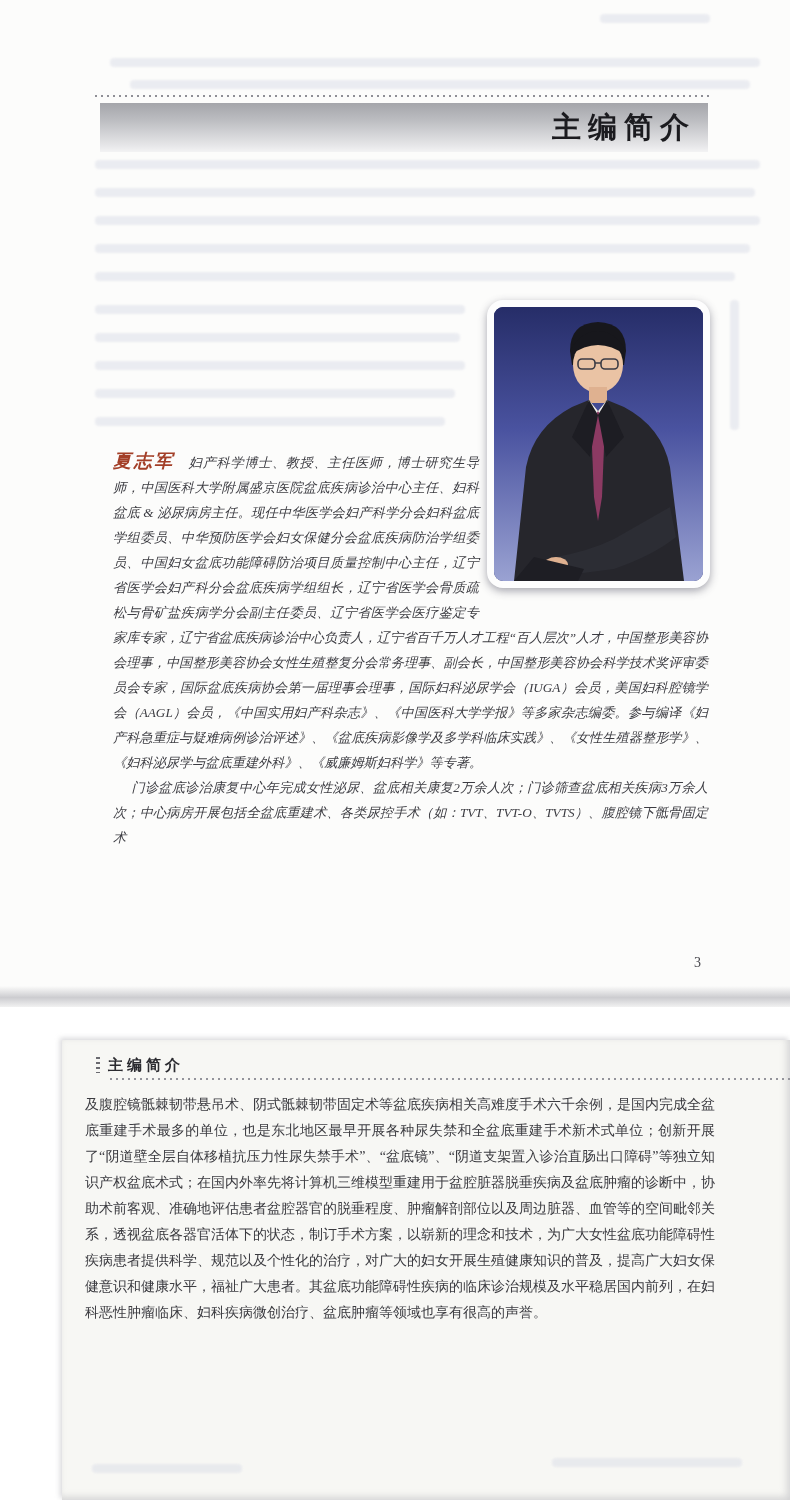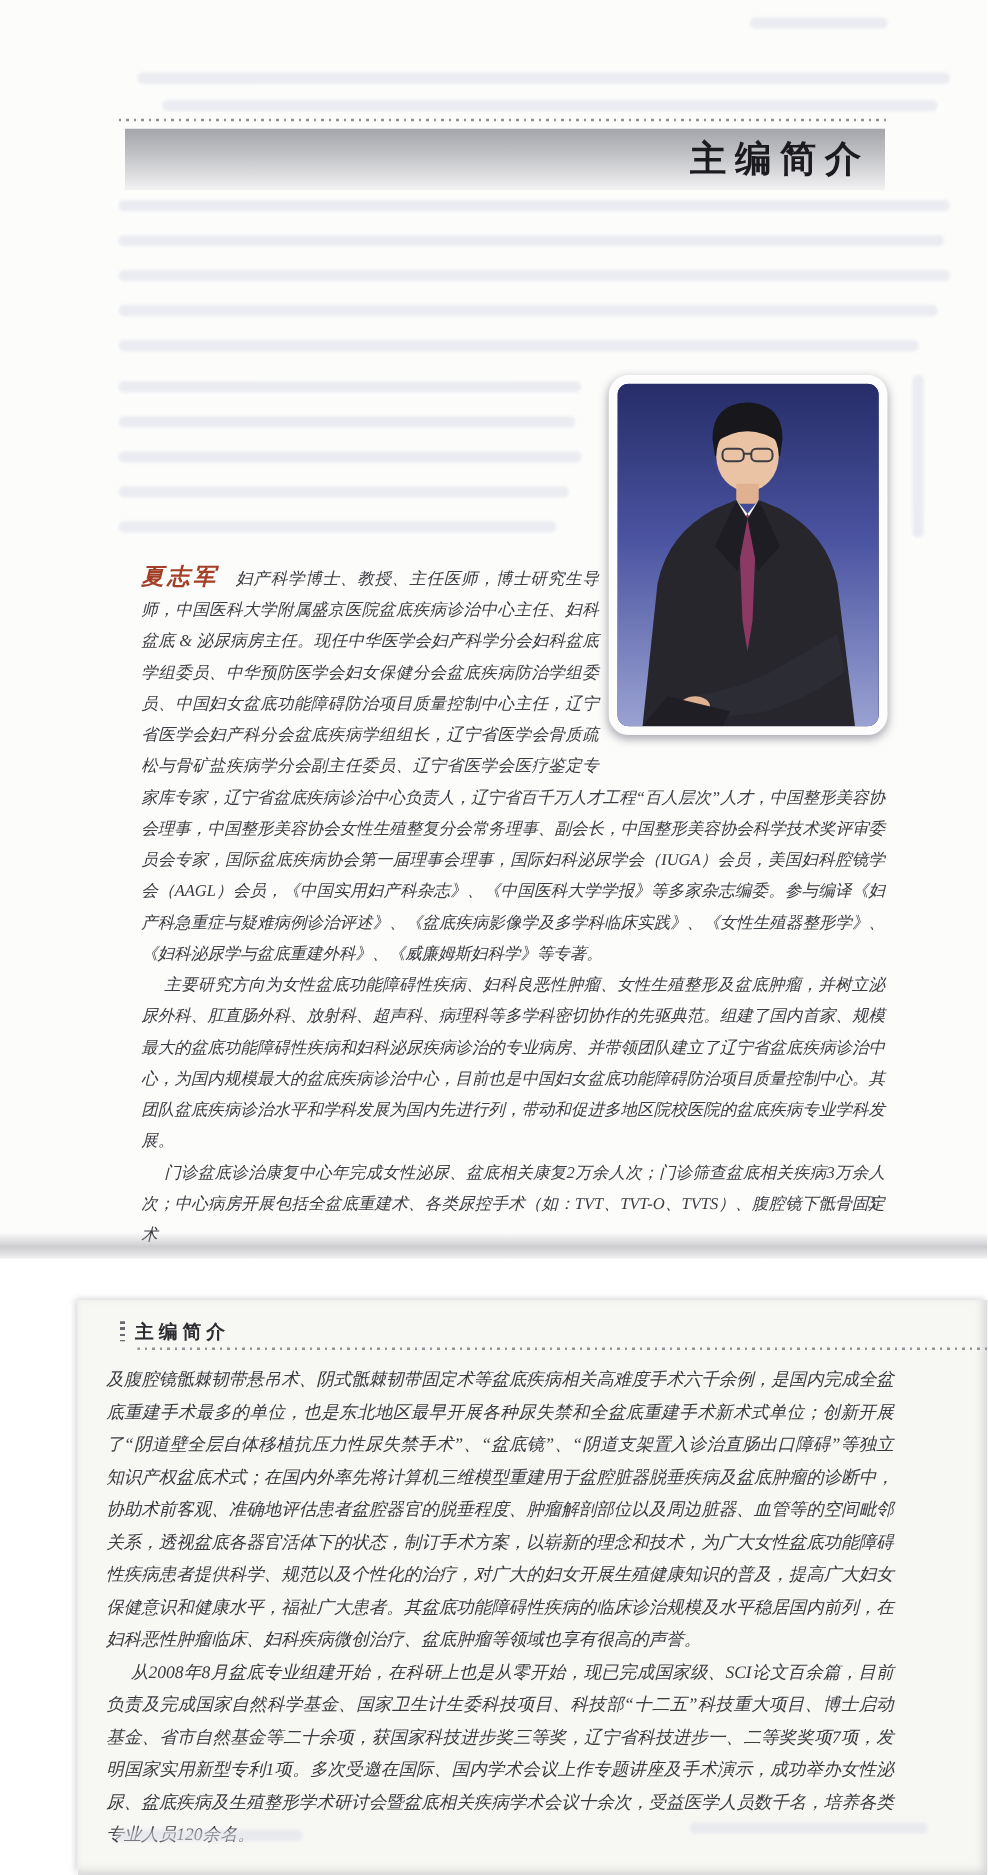--- a/index.html
+++ b/index.html
@@ -33,21 +33,21 @@
   .page2{position:absolute;left:62px;top:1040px;width:728px;height:460px;background:#f7f7f4;
      box-shadow:-3px -3px 7px rgba(150,150,158,.35) inset, -2px -2px 5px rgba(160,160,168,.4);}
   .p2header{position:absolute;left:34px;top:16px;display:flex;align-items:flex-end;}
   .chapter-marker{width:4px;height:16px;margin-right:8px;margin-bottom:2px;
      background:repeating-linear-gradient(180deg,#6a6a70 0 2px,transparent 2px 5px);}
   .p2header-title{font-size:15px;font-weight:bold;color:#2b2b30;letter-spacing:4px;
      font-family:"Liberation Sans","DejaVu Sans",sans-serif;}
   .p2rule{position:absolute;left:48px;top:38px;width:700px;height:2px;
      background:repeating-linear-gradient(90deg,#94949b 0 2px,transparent 2px 6px);}
   .p2text{position:absolute;left:23px;top:52px;width:630px;
-     font-size:14px;line-height:26px;color:#3b3b40;text-align:justify;font-style:italic;}
+     font-size:14px;line-height:26px;color:#3b3b40;text-align:justify;}
   .p2text p{margin:0;}
 </style>
 </head>
 <body>
 
 <div class="stage">
 
   <div class="page1">
 
     <div class="bleed" style="left:600px;top:14px;width:110px;"></div>
@@ -103,39 +103,37 @@
           <path d="M95 93 L78 130 L96 150 L104 108 Z" fill="#1d1d23"></path>
           <path d="M113 93 L130 130 L112 150 L104 108 Z" fill="#1d1d23"></path>
 
           <path d="M176 200 L120 232 Q95 244 62 250 L58 270 L120 262 Q160 248 182 230 Z" fill="#2c2d34"></path>
           <ellipse cx="62" cy="258" rx="12" ry="8" fill="#dfb190"></ellipse>
           <path d="M20 274 L40 250 L90 262 L84 274 Z" fill="#1e1e24"></path>
         </svg>
       </div>
       <div class="spacer150"></div>
       <p><span class="author-name">夏志军</span><span>　妇产科学博士、教授、主任医师，博士研究生导师，中国医科大学附属盛京医院盆底疾病诊治中心主任、妇科盆底 &amp; 泌尿病房主任。现任中华医学会妇产科学分会妇科盆底学组委员、中华预防医学会妇女保健分会盆底疾病防治学组委员、中国妇女盆底功能障碍防治项目质量控制中心主任，辽宁省医学会妇产科分会盆底疾病学组组长，辽宁省医学会骨质疏松与骨矿盐疾病学分会副主任委员、辽宁省医学会医疗鉴定专家库专家，辽宁省盆底疾病诊治中心负责人，辽宁省百千万人才工程“百人层次”人才，中国整形美容协会理事，中国整形美容协会女性生殖整复分会常务理事、副会长，中国整形美容协会科学技术奖评审委员会专家，国际盆底疾病协会第一届理事会理事，国际妇科泌尿学会（IUGA）会员，美国妇科腔镜学会（AAGL）会员，《中国实用妇产科杂志》、《中国医科大学学报》等多家杂志编委。参与编译《妇产科急重症与疑难病例诊治评述》、《盆底疾病影像学及多学科临床实践》、《女性生殖器整形学》、《妇科泌尿学与盆底重建外科》、《威廉姆斯妇科学》等专著。</span></p>
-      <p class="indent">主要研究方向为女性盆底功能障碍性疾病、妇科良恶性肿瘤、女性生殖整形及盆底肿瘤，并树立泌尿外科、肛直肠外科、放射科、超声科、病理科等多学科密切协作的先驱典范。组建了国内首家、规模最大的盆底功能障碍性疾病和妇科泌尿疾病诊治的专业病房、并带领团队建立了辽宁省盆底疾病诊治中心，为国内规模最大的盆底疾病诊治中心，目前也是中国妇女盆底功能障碍防治项目质量控制中心。其团队盆底疾病诊治水平和学科发展为国内先进行列，带动和促进多地区院校医院的盆底疾病专业学科发展。</p>
       <p class="indent">门诊盆底诊治康复中心年完成女性泌尿、盆底相关康复2万余人次；门诊筛查盆底相关疾病3万余人次；中心病房开展包括全盆底重建术、各类尿控手术（如：TVT、TVT-O、TVTS）、腹腔镜下骶骨固定术</p>
     </div>
 
     <div class="page-num">3</div>
     <div class="page1-bottom-shadow"></div>
   </div>
 
   <div class="page-gap"></div>
 
   <div class="page2">
     <div class="p2header">
       <span class="chapter-marker"></span>
       <span class="p2header-title">主编简介</span>
     </div>
     <div class="p2rule"></div>
 
     <div class="p2text">
       <p>及腹腔镜骶棘韧带悬吊术、阴式骶棘韧带固定术等盆底疾病相关高难度手术六千余例，是国内完成全盆底重建手术最多的单位，也是东北地区最早开展各种尿失禁和全盆底重建手术新术式单位；创新开展了“阴道壁全层自体移植抗压力性尿失禁手术”、“盆底镜”、“阴道支架置入诊治直肠出口障碍”等独立知识产权盆底术式；在国内外率先将计算机三维模型重建用于盆腔脏器脱垂疾病及盆底肿瘤的诊断中，协助术前客观、准确地评估患者盆腔器官的脱垂程度、肿瘤解剖部位以及周边脏器、血管等的空间毗邻关系，透视盆底各器官活体下的状态，制订手术方案，以崭新的理念和技术，为广大女性盆底功能障碍性疾病患者提供科学、规范以及个性化的治疗，对广大的妇女开展生殖健康知识的普及，提高广大妇女保健意识和健康水平，福祉广大患者。其盆底功能障碍性疾病的临床诊治规模及水平稳居国内前列，在妇科恶性肿瘤临床、妇科疾病微创治疗、盆底肿瘤等领域也享有很高的声誉。</p>
-      <p class="indent">从2008年8月盆底专业组建开始，在科研上也是从零开始，现已完成国家级、SCI论文百余篇，目前负责及完成国家自然科学基金、国家卫生计生委科技项目、科技部“十二五”科技重大项目、博士启动基金、省市自然基金等二十余项，获国家科技进步奖三等奖，辽宁省科技进步一、二等奖奖项7项，发明国家实用新型专利1项。多次受邀在国际、国内学术会议上作专题讲座及手术演示，成功举办女性泌尿、盆底疾病及生殖整形学术研讨会暨盆底相关疾病学术会议十余次，受益医学人员数千名，培养各类专业人员120余名。</p>
     </div>
 
     <div class="bleed" style="left:490px;top:418px;width:190px;"></div>
     <div class="bleed" style="left:30px;top:424px;width:150px;"></div>
   </div>
 
 </div>
 
 </body></html>

